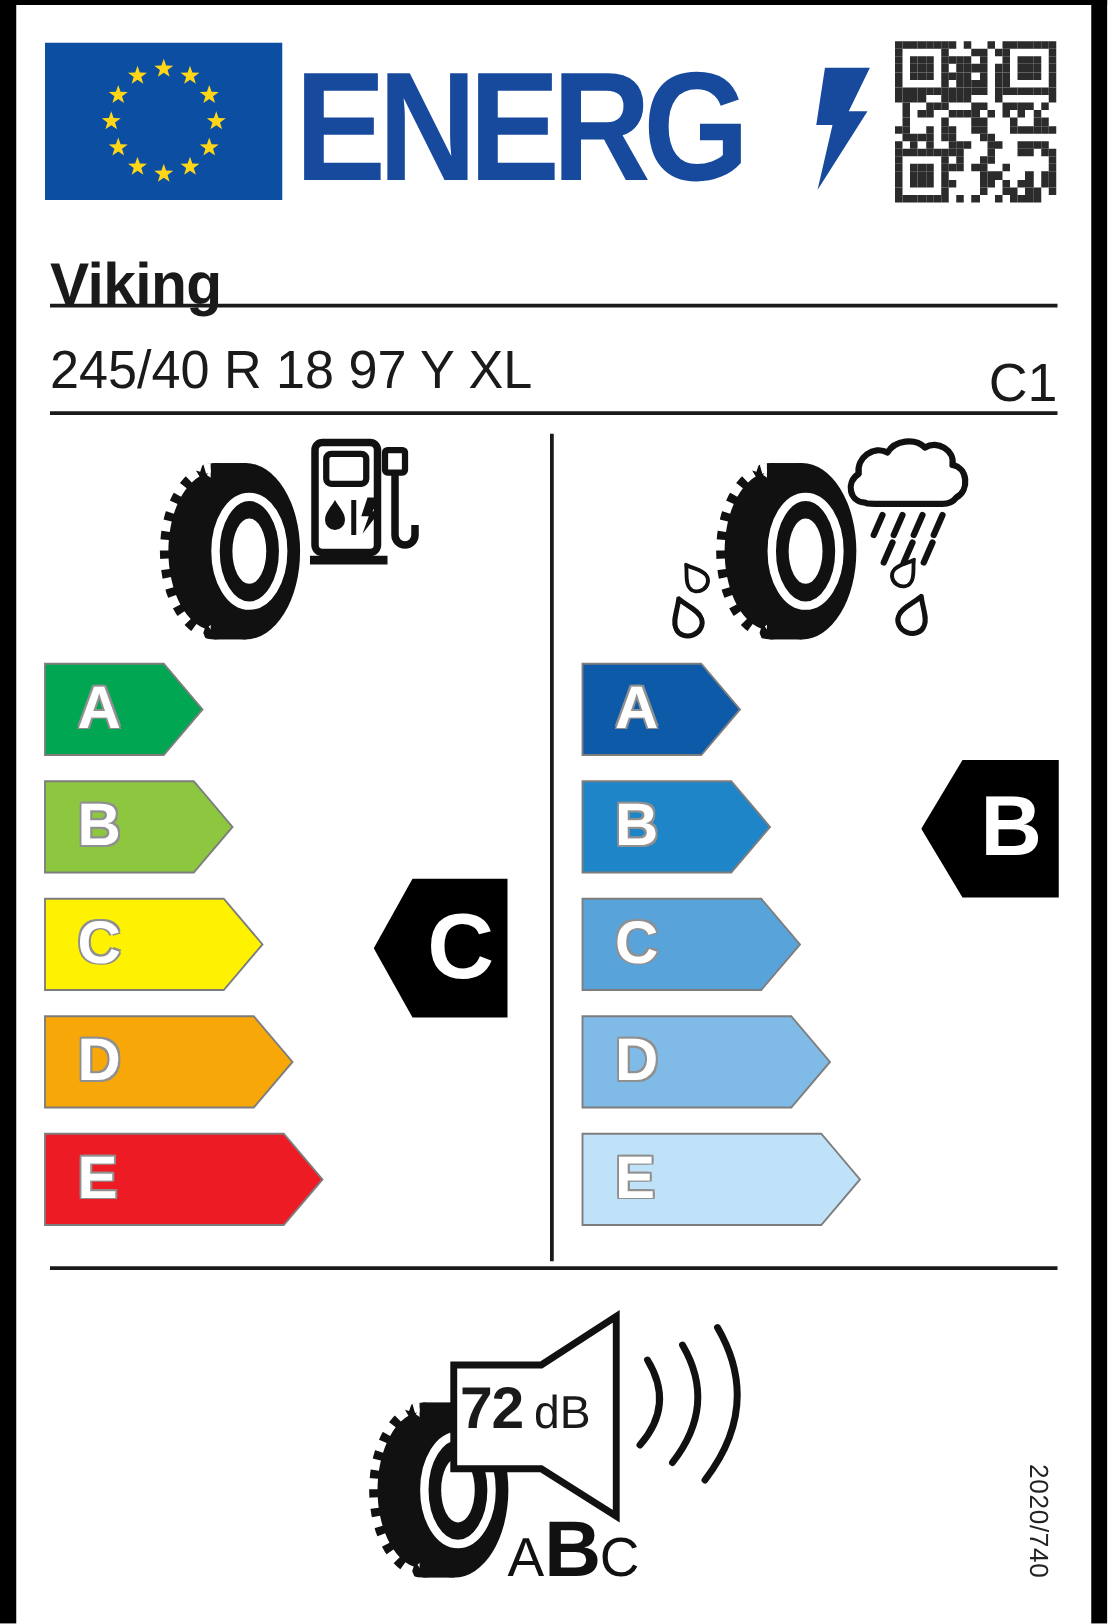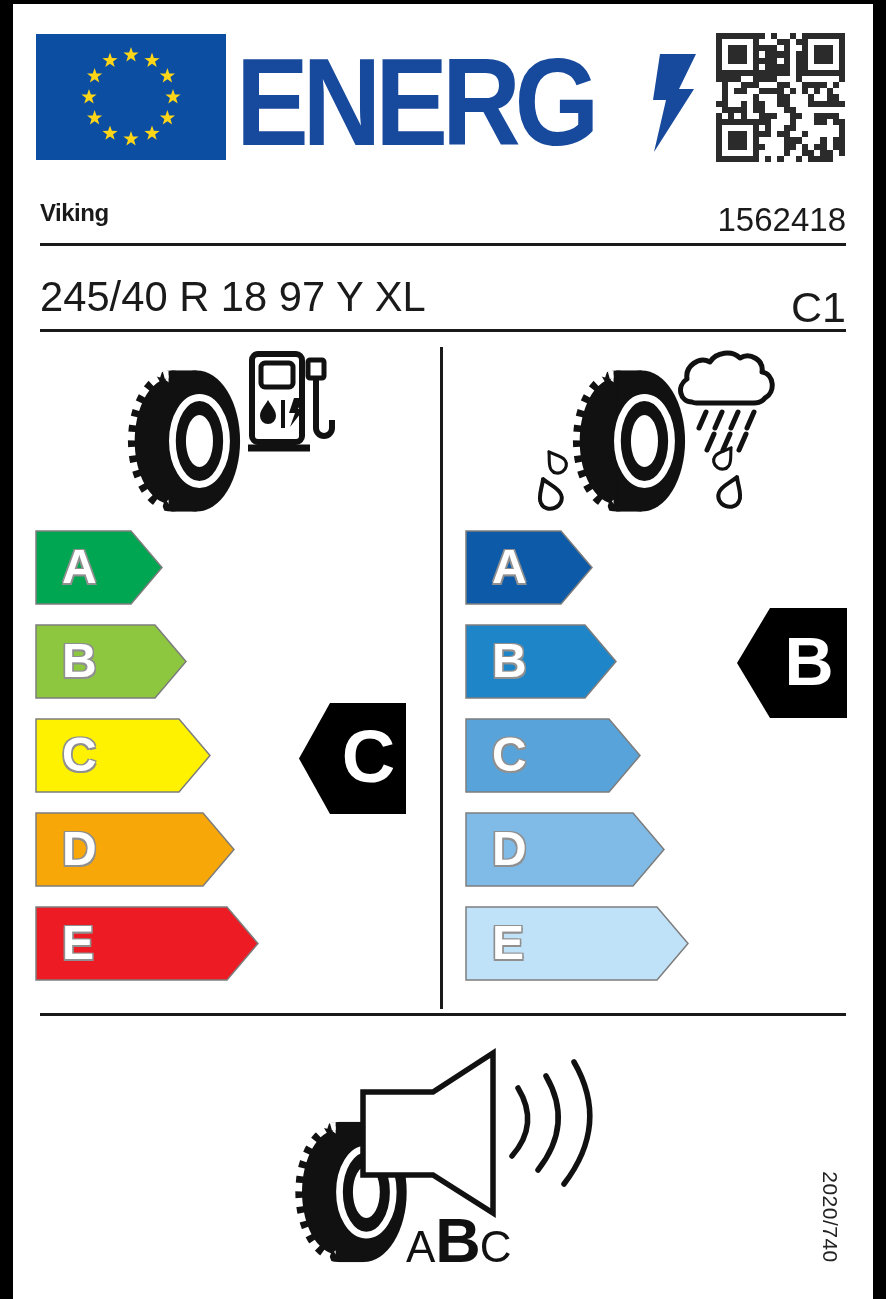--- a/index.html
+++ b/index.html
@@ -13,21 +13,21 @@
   
   .flag{position:absolute;left:36px;top:34px;}
   .energ{position:absolute;left:236px;top:40px;font-size:124px;line-height:1;
          font-weight:700;letter-spacing:-7px;transform:scaleX(0.88);transform-origin:left top;}
   .bolt{position:absolute;left:648px;top:54px;}
   .qr{position:absolute;left:716px;top:33px;width:129px;height:129px;
       display:grid;grid-template-columns:repeat(21,1fr);grid-template-rows:repeat(21,1fr);background:#fff;}
   .qr .qm{background:#2b2b2b;}
 
   
-  .brand{position:absolute;left:40px;top:199px;font-size:24px;font-weight:700;letter-spacing:-0.5px;}
+  .brand{position:absolute;left:40px;top:199px;font-size:47px;font-weight:700;letter-spacing:-0.5px;}
   .article{position:absolute;right:40px;top:201px;font-size:33px;font-weight:400;}
   .size{position:absolute;left:40px;top:272px;font-size:43px;font-weight:400;
         transform:scaleX(0.97);transform-origin:left top;}
   .tclass{position:absolute;right:40px;top:283px;font-size:43px;}
   .rule{position:absolute;left:40px;width:806px;height:3px;background:#1a1a1a;}
   .rule1{top:243px;}
   .rule2{top:329px;}
   .rule3{top:1013px;}
   .vdivider{position:absolute;left:440px;top:347px;width:3px;height:662px;background:#1a1a1a;}
 
@@ -549,21 +549,20 @@
       <div></div>
       <div class="qm"></div>
       <div class="qm"></div>
       <div class="qm"></div>
       <div class="qm"></div>
       <div></div>
       <div></div>
     </div>
 
   <div class="brand">Viking</div>
-  <div class="article">1562418</div>
   <div class="rule rule1"></div>
 
   <div class="size">245/40 R 18 97 Y XL</div>
   <div class="tclass">C1</div>
   <div class="rule rule2"></div>
 
   <div class="vdivider"></div>
 
   <svg class="absvg" style="left:126px;top:366px;" width="116" height="150">
     <use href="#tire" width="116" height="150"></use>
@@ -676,20 +675,24 @@
   </div>
 
   <div class="rule rule3"></div>
 
   <svg class="absvg" style="left:293px;top:1120px;" width="116" height="144">
     <use href="#tire" width="116" height="144"></use>
   </svg>
   <svg class="absvg" style="left:356px;top:1044px;" width="142" height="174" viewBox="0 0 142 174">
     <polygon points="7,48 77,48 137,9 137,169 77,131 7,131" fill="#fff" stroke="#111" stroke-width="5.5" stroke-linejoin="miter"></polygon>
   </svg>
+  <div class="db-text">
+    <span class="db-val">72</span>
+    <span class="db-unit">dB</span>
+  </div>
   <svg class="absvg" style="left:508px;top:1054px;" width="100" height="140" viewBox="0 0 100 140">
     <g fill="none" stroke="#111" stroke-width="5.5" stroke-linecap="round">
       <path d="M10,34 Q32,70 4,102"></path>
       <path d="M38,22 Q66,70 30,116"></path>
       <path d="M66,8 Q102,70 56,130"></path>
     </g>
   </svg>
   <div class="abc">
     <span class="na">A</span>
     <span class="nb">B</span>

